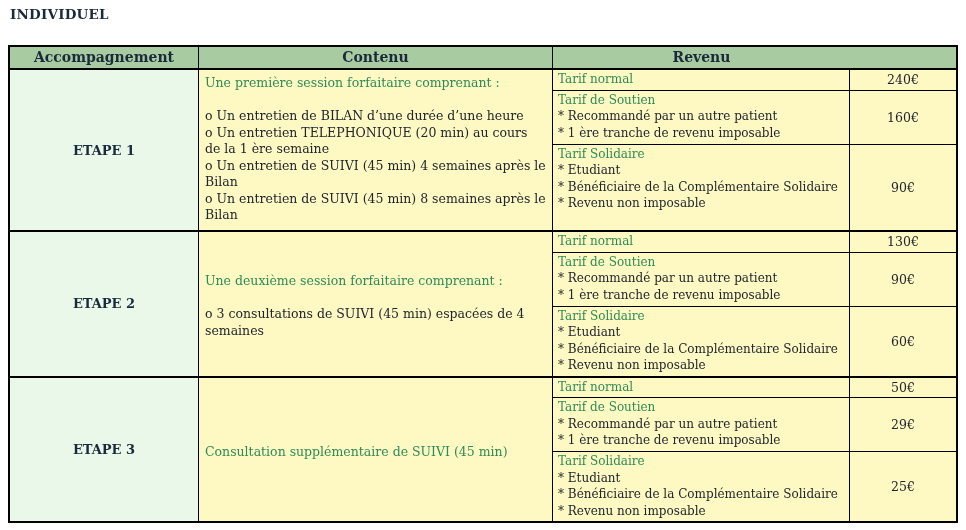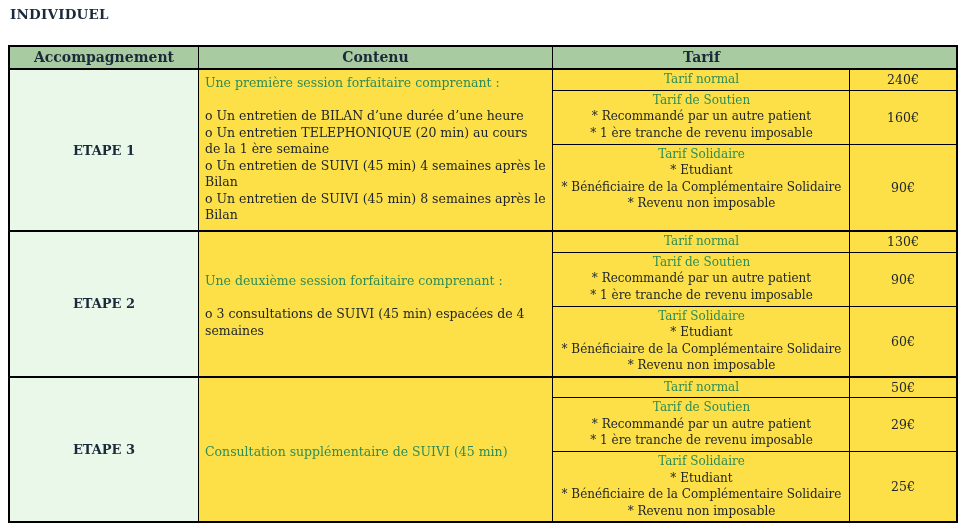--- a/index.html
+++ b/index.html
@@ -21,21 +21,21 @@
     color: #1b2a3a;
     letter-spacing: 0.2px;
   }
   .tbl {
     position: absolute;
     left: 8px;
     top: 45px;
     width: 950px;
     box-sizing: border-box;
     border: 2.5px solid #000;
-    background: #fde047;
+    background: #fef9c3;
   }
   .header-row {
     display: grid;
     grid-template-columns: 189px 354px 297px 1fr;
     background: #A9CBA1;
     border-bottom: 2px solid #000;
   }
   .header-cell {
     box-sizing: border-box;
     text-align: center;
@@ -72,21 +72,21 @@
     padding: 5px 6px 0 6px;
     font-size: 12.5px;
     line-height: 16.5px;
     color: #20262e;
     display: flex;
     flex-direction: column;
   }
   .contenu-cell.center-v { justify-content: center; }
   .contenu-intro { color: #2E8B57; }
   .contenu-intro.gap { margin-bottom: 16.5px; }
-  .tarifs-block { display: flex; flex-direction: column; text-align: center; }
+  .tarifs-block { display: flex; flex-direction: column; }
   .tarif-row {
     display: grid;
     grid-template-columns: 297px 1fr;
     border-bottom: 1px solid #000;
     box-sizing: border-box;
   }
   .tarif-row:last-child { border-bottom: none; flex: 1; }
   .tarif-row.t-normal { min-height: 19px; }
   .tarif-row.t-soutien { min-height: 54px; }
   .tarif-row.t-sol-a { min-height: 84px; }
@@ -112,21 +112,21 @@
 </head>
 <body>
 
 <div class="page-title">INDIVIDUEL</div>
 
 <div class="tbl">
 
   <div class="header-row">
     <div class="header-cell">Accompagnement</div>
     <div class="header-cell">Contenu</div>
-    <div class="header-cell">Tarif</div>
+    <div class="header-cell">Revenu</div>
   </div>
 
   <div class="etape-row r0">
     <div class="acc-cell">ETAPE 1</div>
     <div class="contenu-cell">
       <div class="contenu-intro gap">Une première session forfaitaire comprenant :</div>
       <div class="contenu-detail">o Un entretien de BILAN d’une durée d’une heure</div>
       <div class="contenu-detail">o Un entretien TELEPHONIQUE (20 min) au cours de la 1 ère semaine</div>
       <div class="contenu-detail">o Un entretien de SUIVI (45 min) 4 semaines après le Bilan</div>
       <div class="contenu-detail">o Un entretien de SUIVI (45 min) 8 semaines après le Bilan</div>

